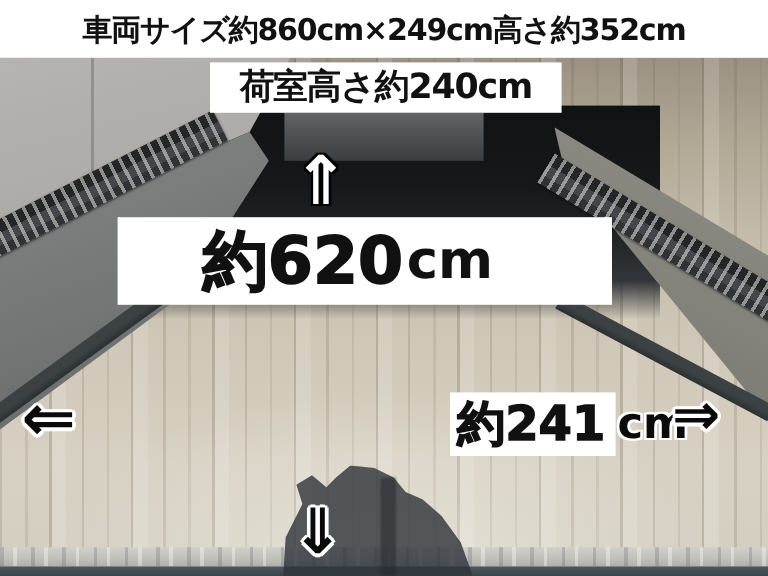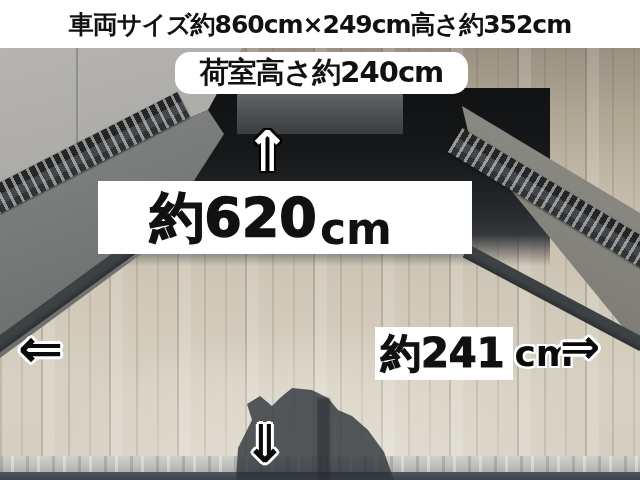--- a/index.html
+++ b/index.html
@@ -91,25 +91,25 @@
   
   .overlay{position:absolute;z-index:5;}
   .banner-top{
     left:0;top:0;width:640px;height:48px;background:#ffffff;
     display:flex;align-items:center;justify-content:center;
     font-size:25px;font-weight:700;color:#111;white-space:nowrap;overflow:hidden;letter-spacing:-1px;
   }
   .banner-mid{
     left:175px;top:52px;width:293px;height:42px;background:#ffffff;
     display:flex;align-items:center;justify-content:center;
-    font-size:29px;font-weight:700;color:#111;white-space:nowrap;overflow:hidden;letter-spacing:-1px;border-radius:15px;
+    font-size:29px;font-weight:700;color:#111;white-space:nowrap;overflow:hidden;letter-spacing:-1px;
   }
   .box-620{
-    left:98px;top:181px;width:374px;height:73px;background:#ffffff;
-    display:flex;align-items:flex-end;justify-content:center;padding-right:28px;
+    left:98px;top:181px;width:412px;height:73px;background:#ffffff;
+    display:flex;align-items:center;justify-content:center;padding-right:28px;
     color:#111;white-space:nowrap;
   }
   .box-620 .val{font-size:54px;font-weight:700;-webkit-text-stroke:1.5px #111;letter-spacing:0;line-height:73px;}
   .box-620 .unit{font-size:44px;font-weight:600;margin-left:3px;}
   .row-241{
     left:375px;top:327px;height:53px;display:flex;align-items:center;white-space:nowrap;color:#111;
   }
   .row-241 .box{
     background:#ffffff;height:53px;display:flex;align-items:center;padding:0 8px 0 6px;
     font-size:40px;font-weight:700;-webkit-text-stroke:1.2px #111;

